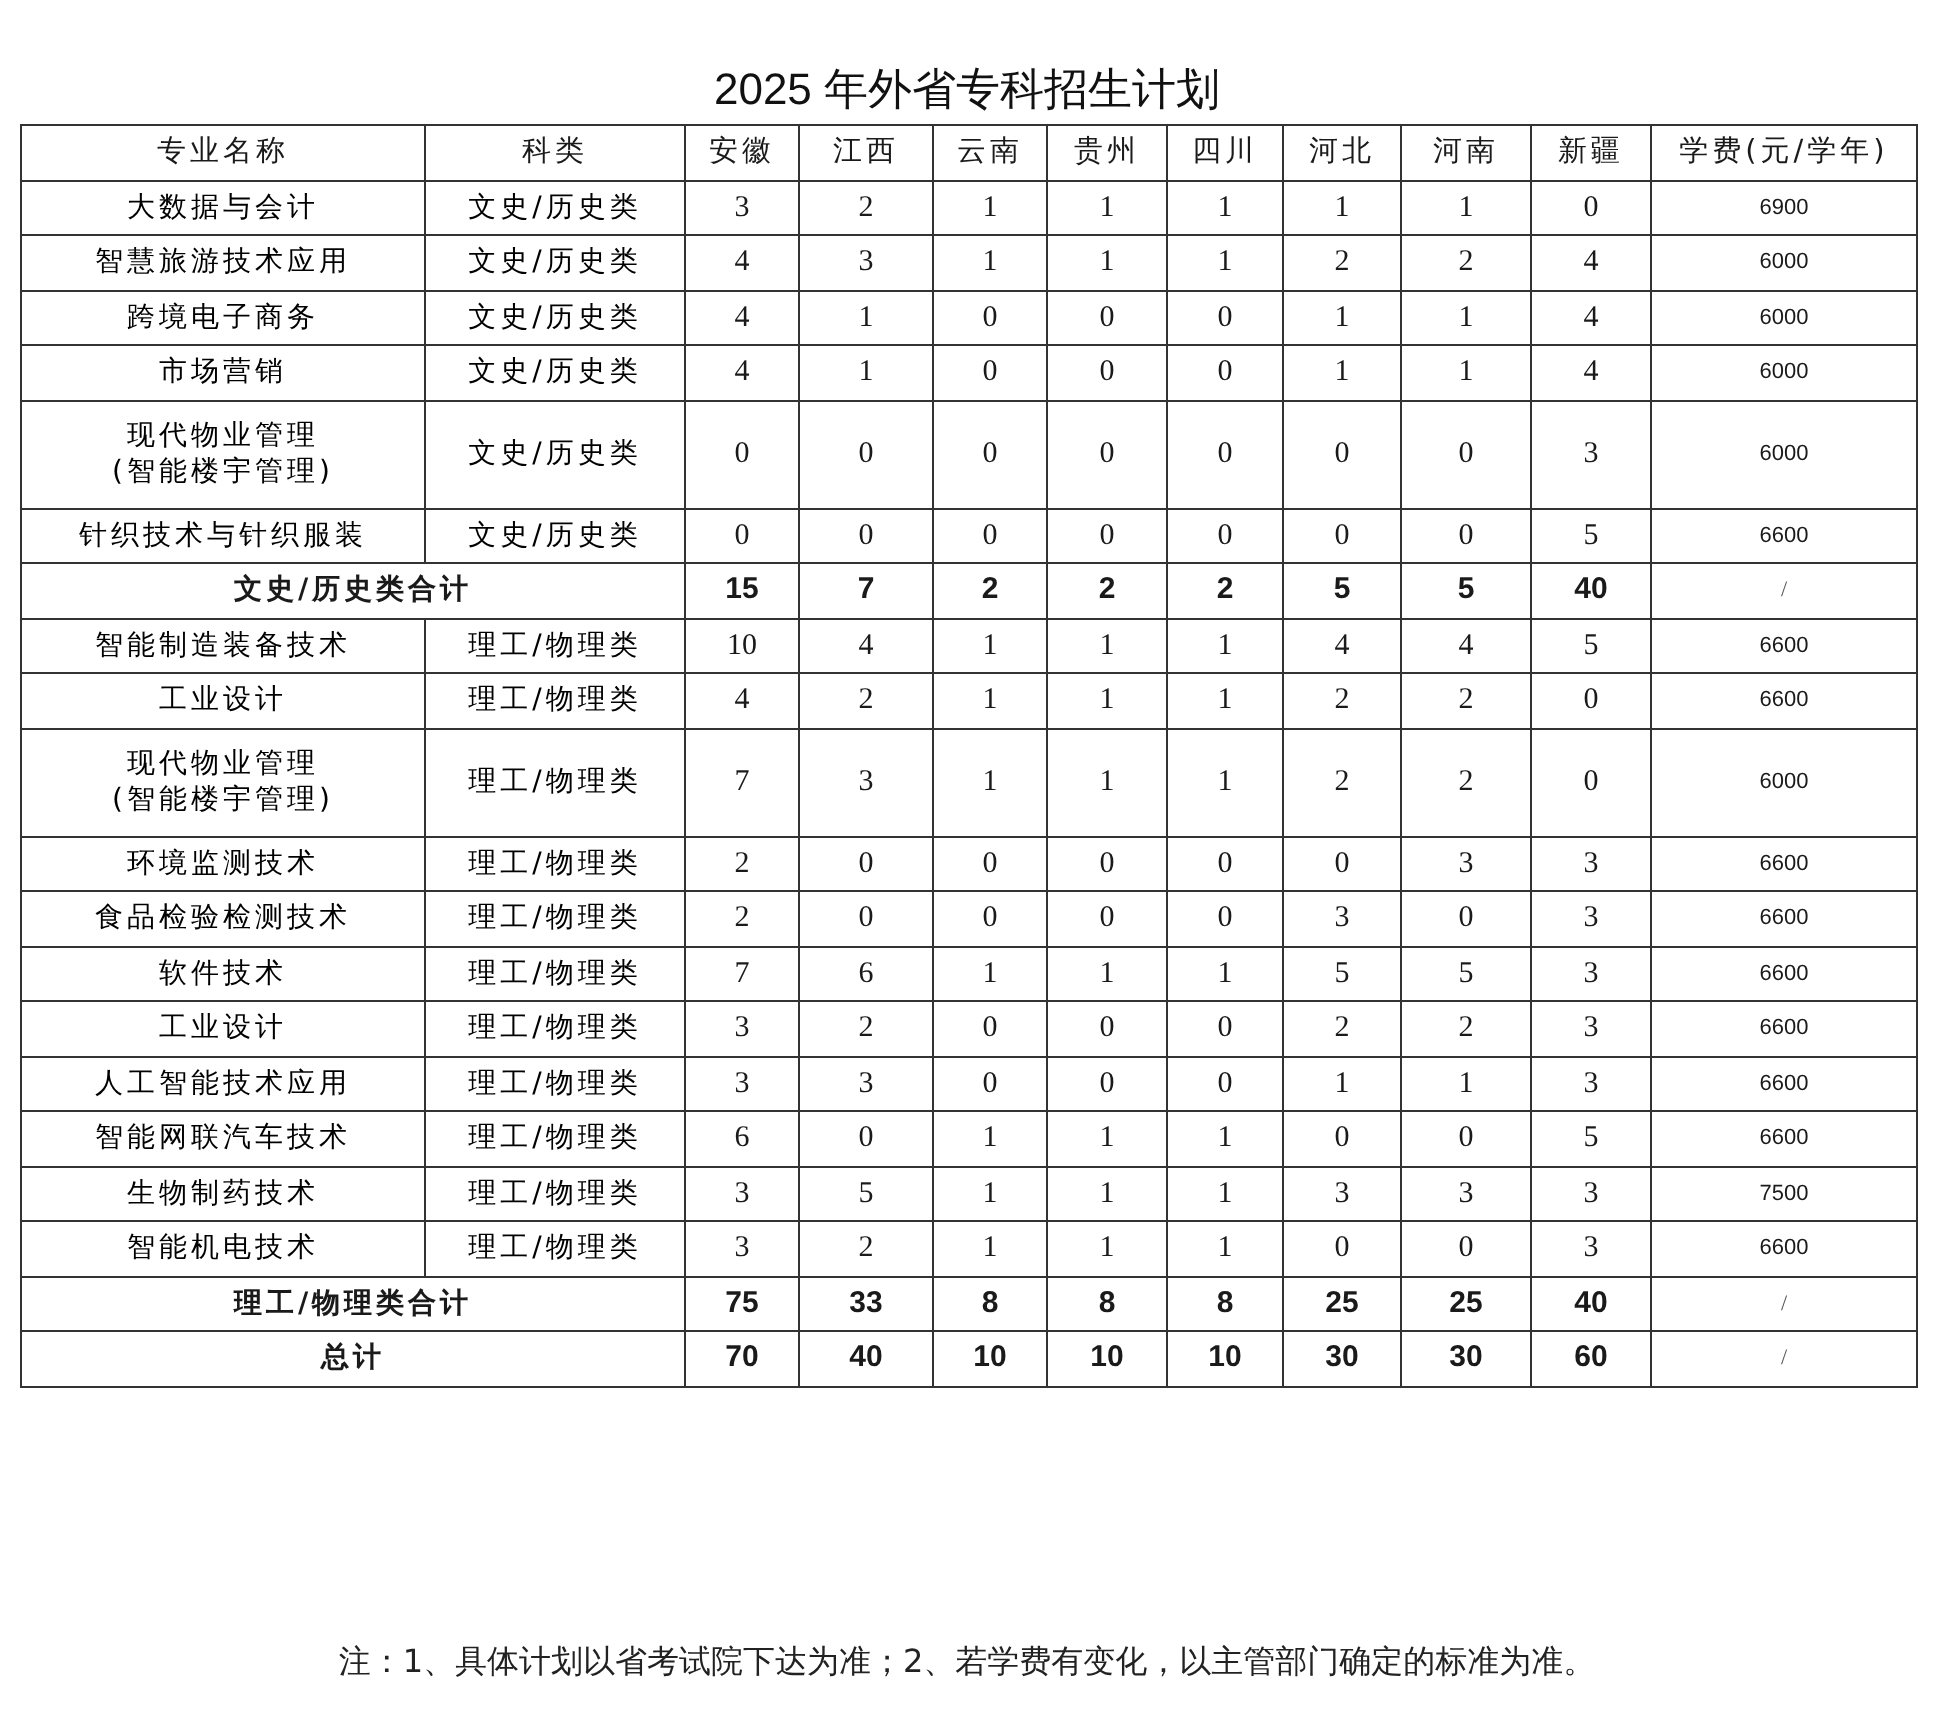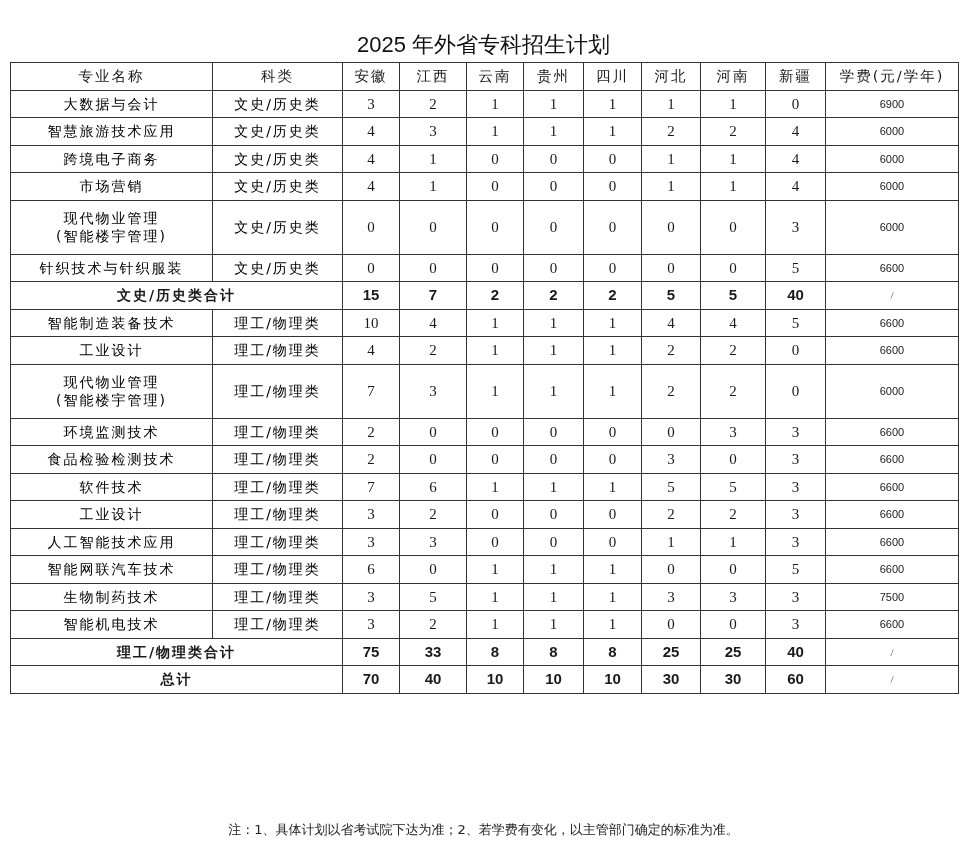--- a/index.html
+++ b/index.html
@@ -9,21 +9,21 @@
   td, th { border:1px solid #333; text-align:center; vertical-align:middle; padding:0; font-size:14px; font-weight:normal; height:26.5px; line-height:18px; }
   th { font-family:"DejaVu Sans", sans-serif; font-size:14.5px; letter-spacing:2px; }
   td.name, td.cat { font-family:"DejaVu Sans", sans-serif; letter-spacing:2px; color:#000000; }
   td.num { font-family:"Liberation Serif", serif; font-size:15px; }
   td.fee { font-family:"Liberation Sans", sans-serif; font-size:11px; }
   tr.double td { height:53px; }
   tr.subtotal td { font-weight:bold; }
   tr.subtotal td.label { font-family:"DejaVu Sans", sans-serif; letter-spacing:2px; }
   tr.subtotal td.num { font-family:"Liberation Sans", sans-serif; font-size:15px; }
   tr.subtotal td.fee { font-weight:normal; font-family:"Liberation Serif", serif; color:#555; }
-  .note { position:absolute; top:821px; left:0; width:967px; text-align:center; font-family:"DejaVu Sans", sans-serif; font-size:13px; color:#222; }
+  .note { position:absolute; top:821px; left:0; width:967px; text-align:center; font-family:"DejaVu Sans", sans-serif; font-size:16px; color:#222; }
   .l1, .l2 { display:block; }
 </style>
 </head>
 <body>
 
 <div class="title">2025 年外省专科招生计划</div>
 
 <table>
   <colgroup>
     <col style="width:202px">

